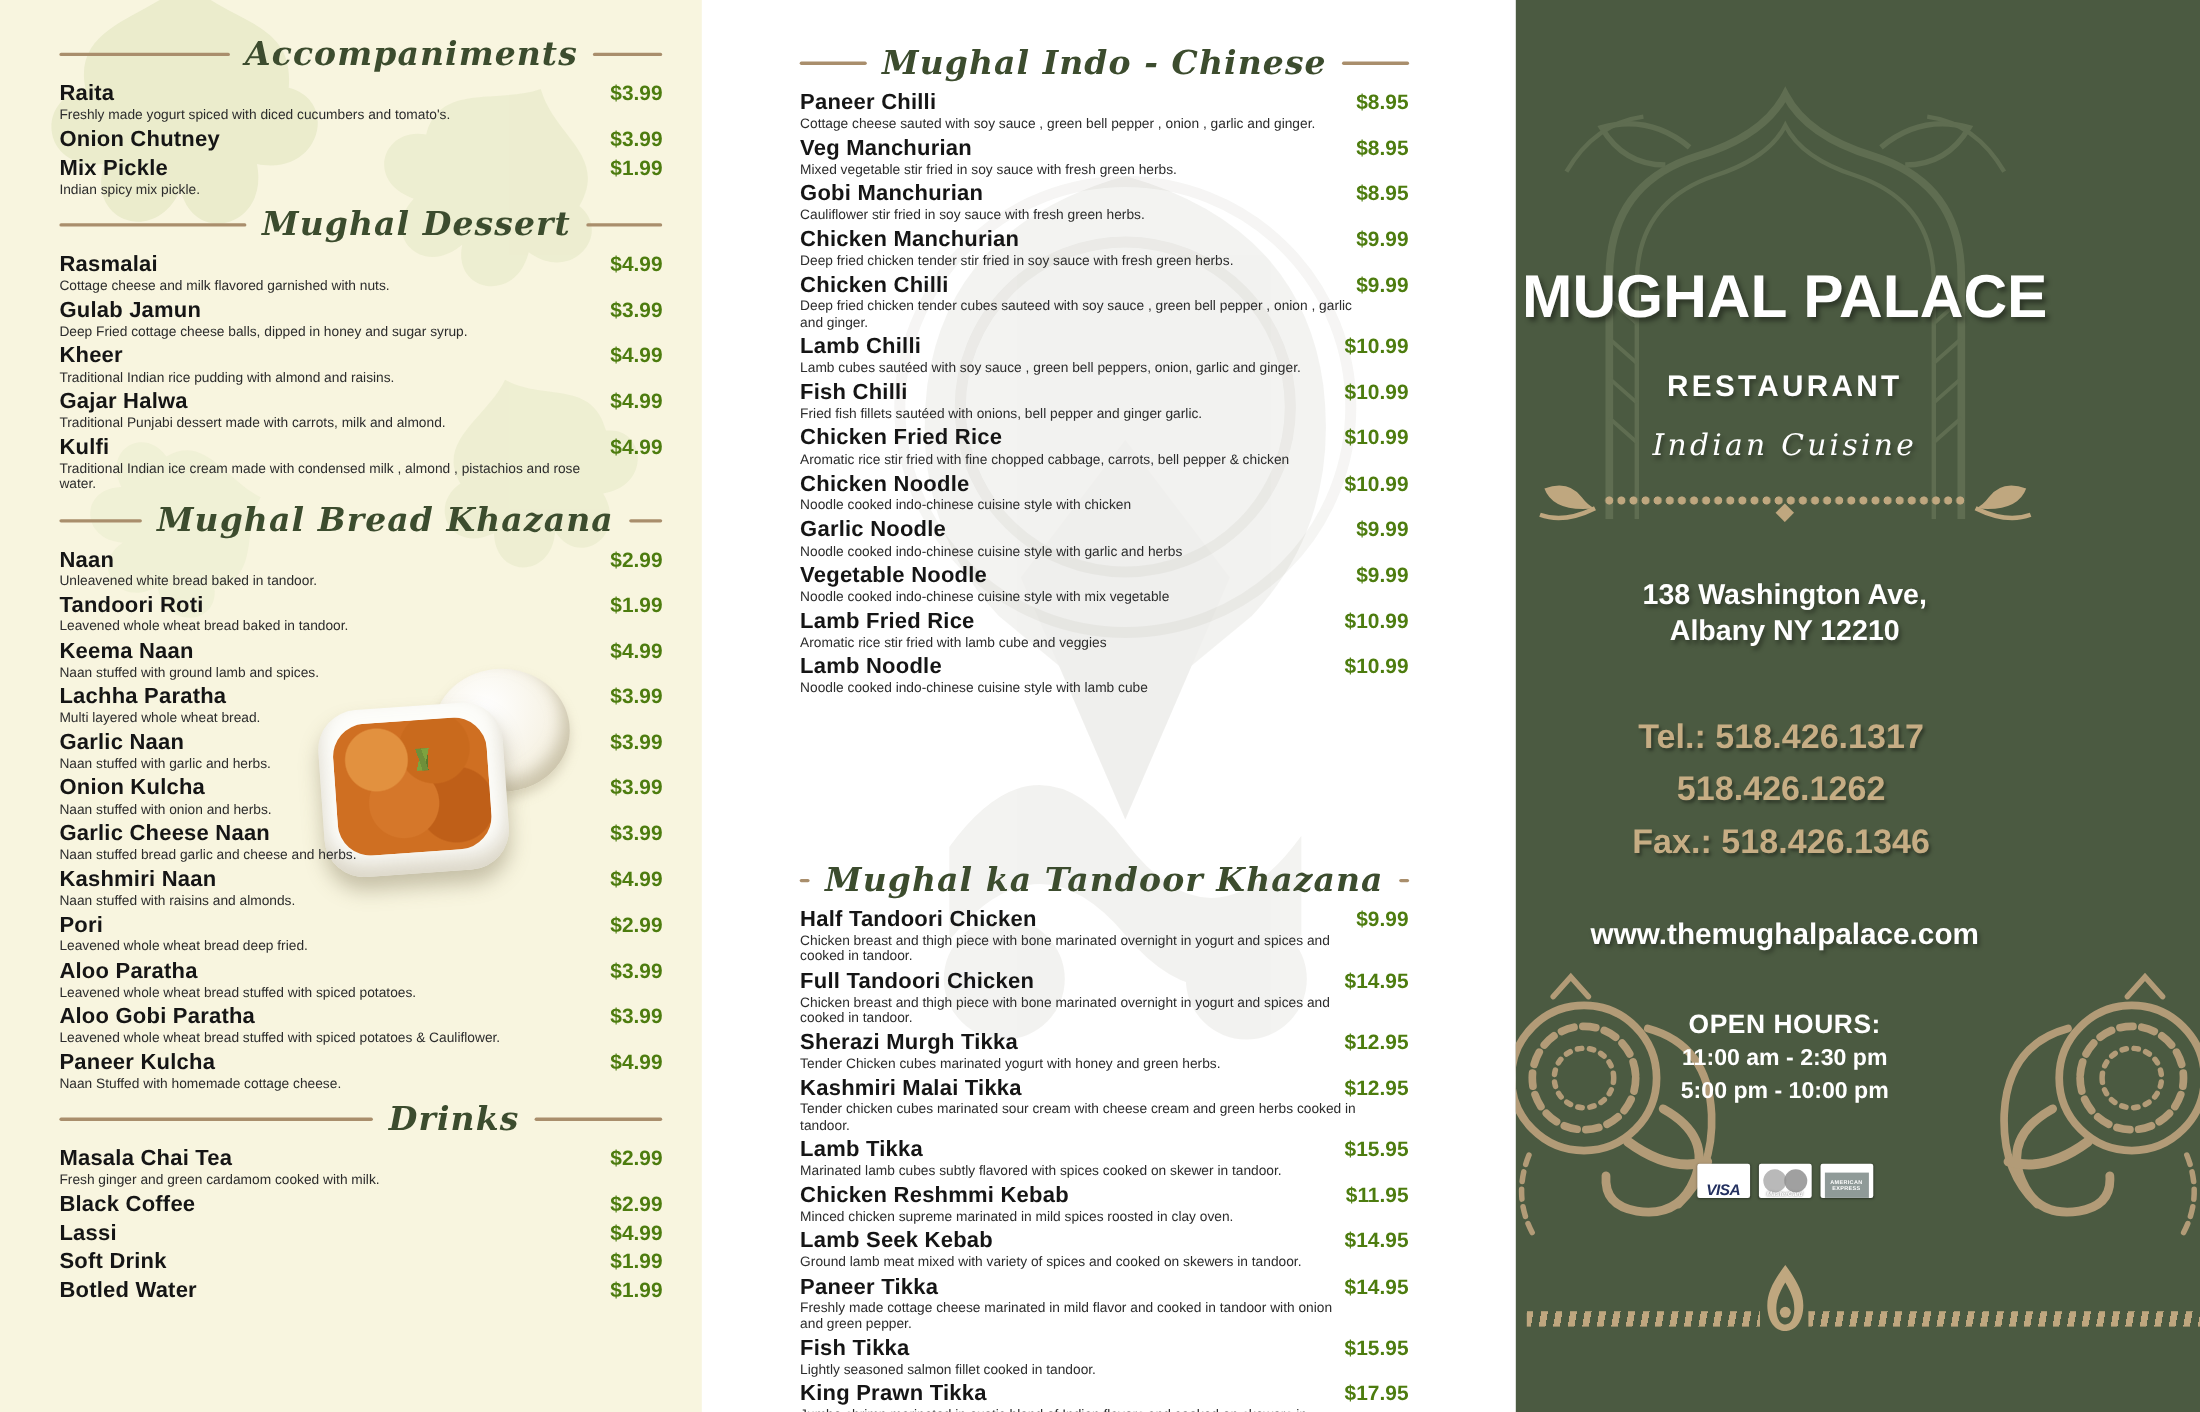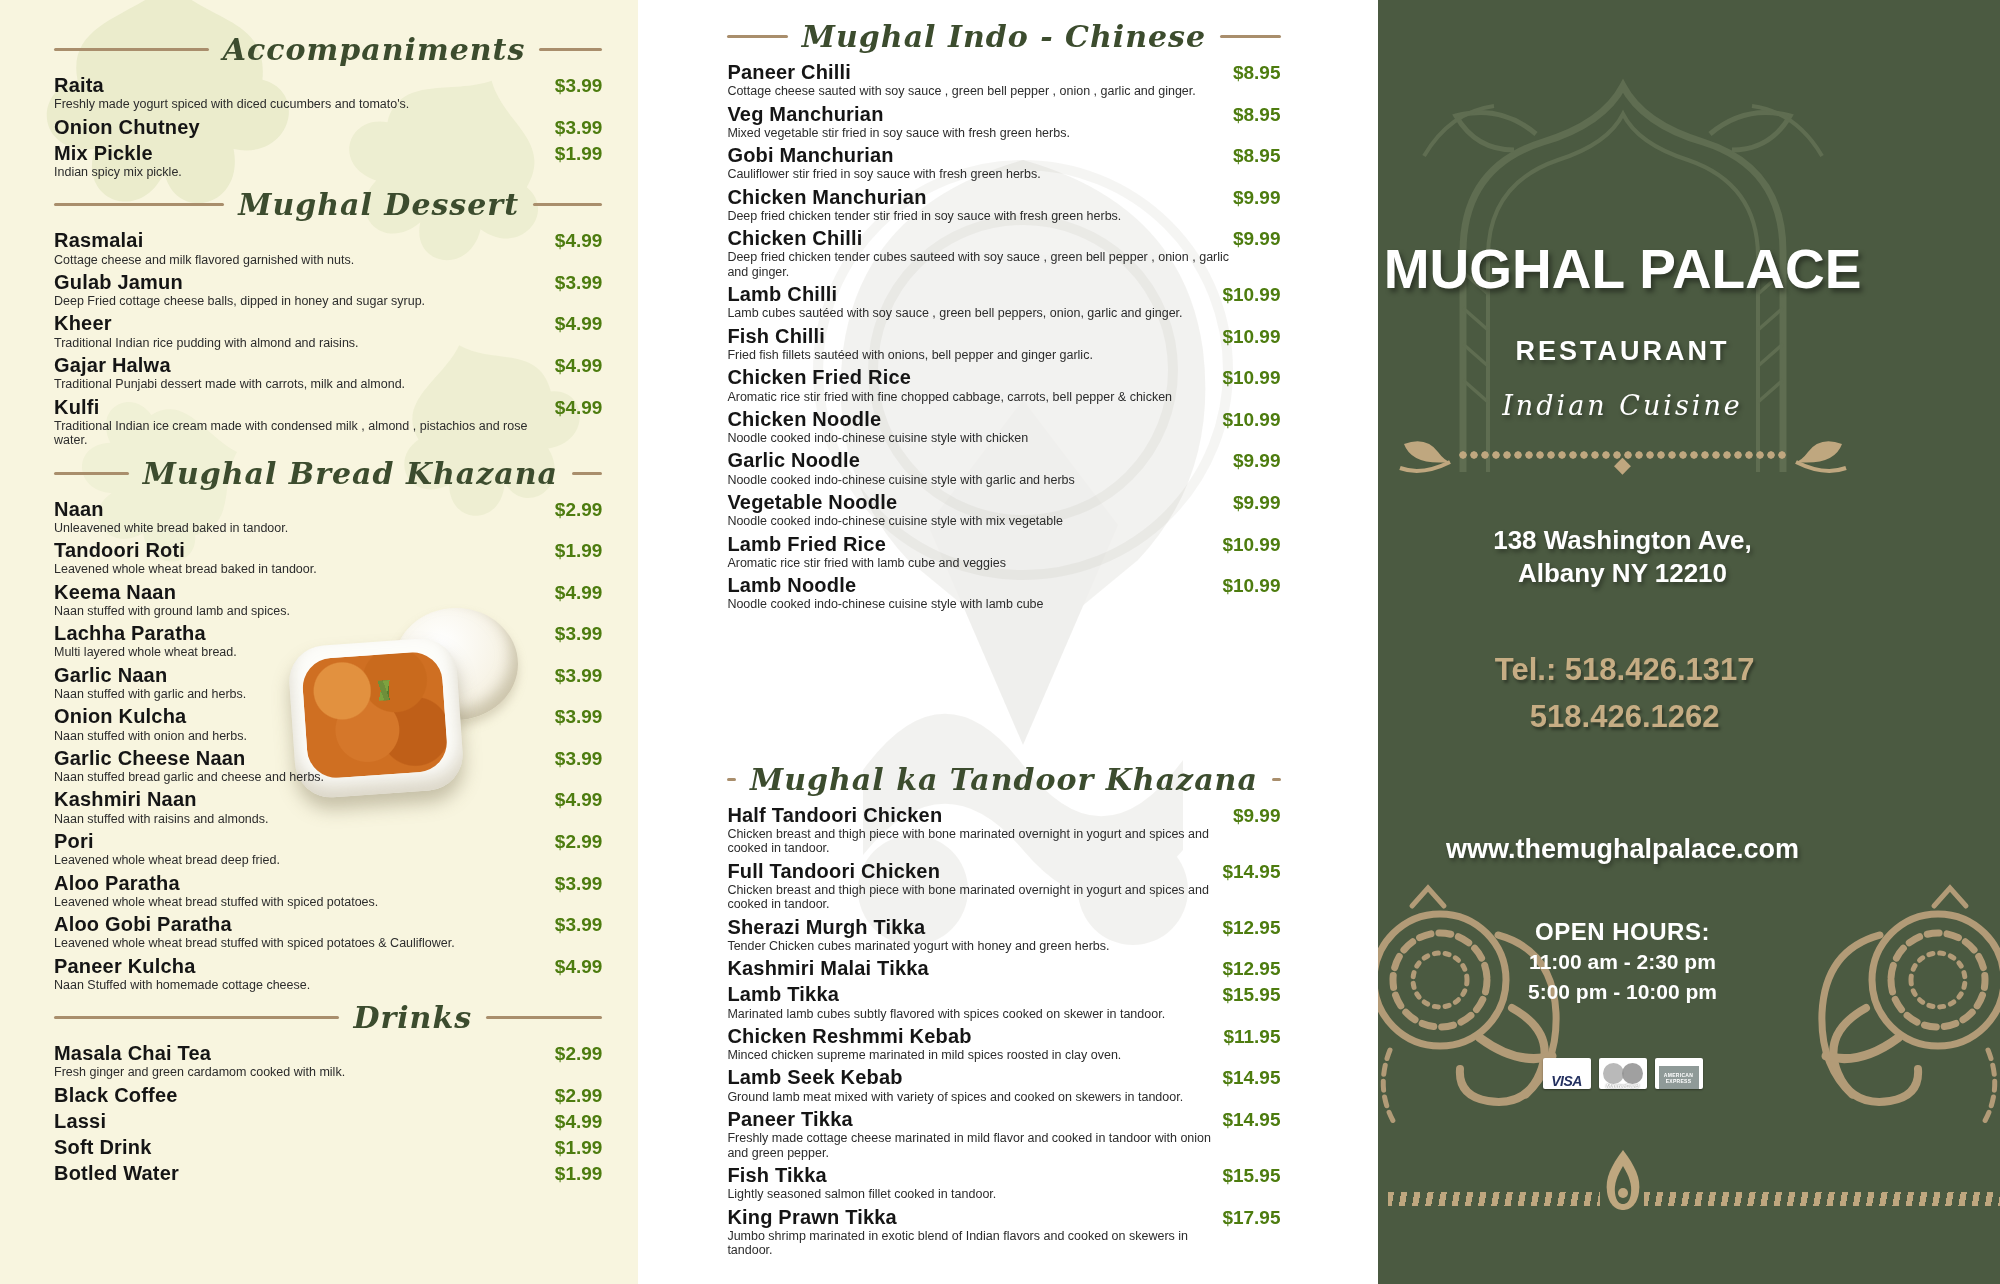--- a/index.html
+++ b/index.html
@@ -2,21 +2,21 @@
 <html><head>
 <meta charset="utf-8">
 <style>
   html,body{margin:0;padding:0;background:#666;}
   .page{position:relative;width:2000px;height:1284px;display:flex;overflow:hidden;
         font-family:"Liberation Sans",sans-serif;background:#fff;gap:45px;}
   
   .panel-left{width:667px;box-sizing:border-box;background:#f8f5df;position:relative;
               padding:24px 36px 0 54px;overflow:hidden;}
   .panel-middle{width:678px;box-sizing:border-box;background:#ffffff;position:relative;
-              padding:11px 52px 0 44px;overflow:hidden;}
+              padding:32px 52px 0 44px;overflow:hidden;}
   .panel-right{width:655px;background:#4b5a41;position:relative;overflow:hidden;}
   
   .sec-header{display:flex;align-items:center;gap:14px;margin:8px 0 8px;position:relative;z-index:2;}
   .rule{height:3px;background:#a98e6c;flex:1;border-radius:2px;}
   .panel-left .rule{flex:1.35;}
   .panel-left .rule.r2{flex:0.55;}
   .sec-title{margin:0;font-family:"DejaVu Serif",serif;font-style:italic;font-weight:700;
              font-size:30px;color:#3c4c2e;white-space:nowrap;letter-spacing:1px;}
   .panel-middle .menu-section:nth-of-type(2) .sec-header{margin-top:150px;}
   
@@ -464,20 +464,21 @@
               <span class="item-name">Sherazi Murgh Tikka</span>
               <span class="item-price">$12.95</span>
             </div>
             <div class="item-desc">Tender Chicken cubes marinated yogurt with honey and green herbs.</div>
           </div>
           <div class="menu-item">
             <div class="item-top">
               <span class="item-name">Kashmiri Malai Tikka</span>
               <span class="item-price">$12.95</span>
             </div>
+            <div class="item-desc">Tender chicken cubes marinated sour cream with cheese cream and green herbs cooked in tandoor.</div>
           </div>
           <div class="menu-item">
             <div class="item-top">
               <span class="item-name">Lamb Tikka</span>
               <span class="item-price">$15.95</span>
             </div>
             <div class="item-desc">Marinated lamb cubes subtly flavored with spices cooked on skewer in tandoor.</div>
           </div>
           <div class="menu-item">
             <div class="item-top">
@@ -549,20 +550,21 @@
       <div class="pendant">◆</div>
 
       <div class="gc addr">
         <div>138 Washington Ave,</div>
         <div>Albany NY 12210</div>
       </div>
 
       <div class="tels">
         <div>Tel.: 518.426.1317</div>
         <div>518.426.1262</div>
+        <div>Fax.: 518.426.1346</div>
       </div>
 
       <div class="gc site">www.themughalpalace.com</div>
 
       <div class="gc hours-title">OPEN HOURS:</div>
       <div class="gc hours-l1">11:00 am - 2:30 pm</div>
       <div class="gc hours-l2">5:00 pm - 10:00 pm</div>
 
       <div class="cards">
         <div class="card">

